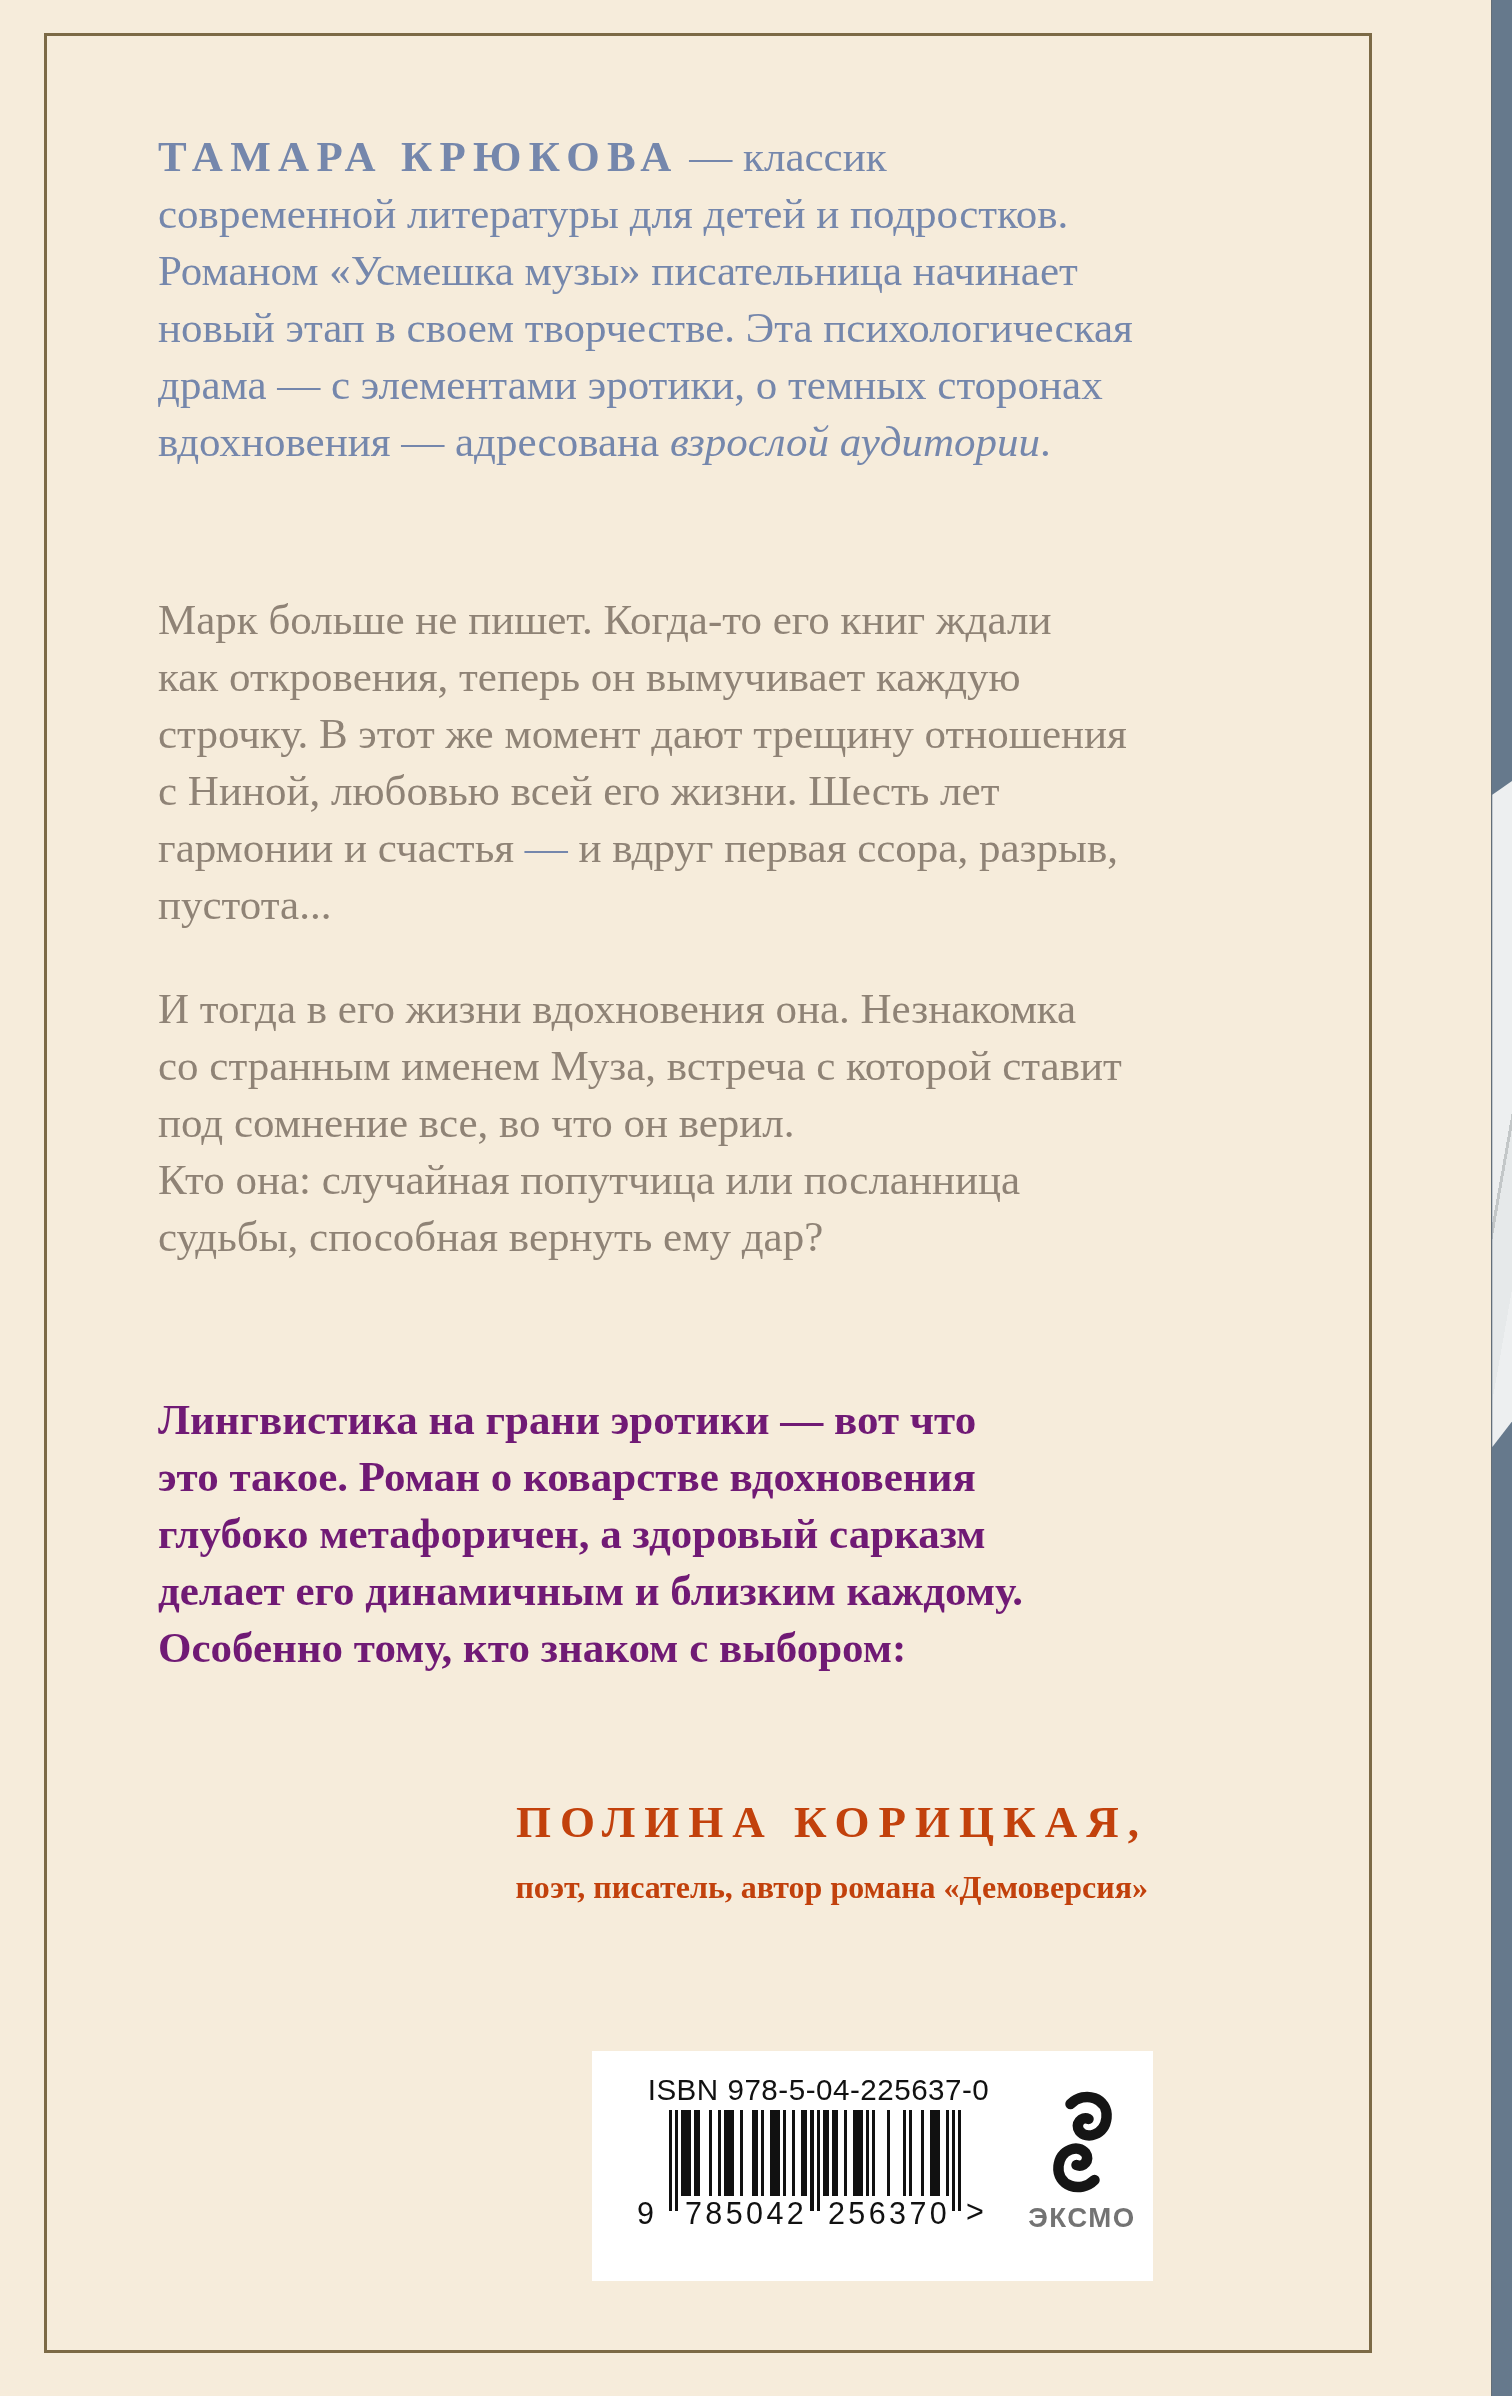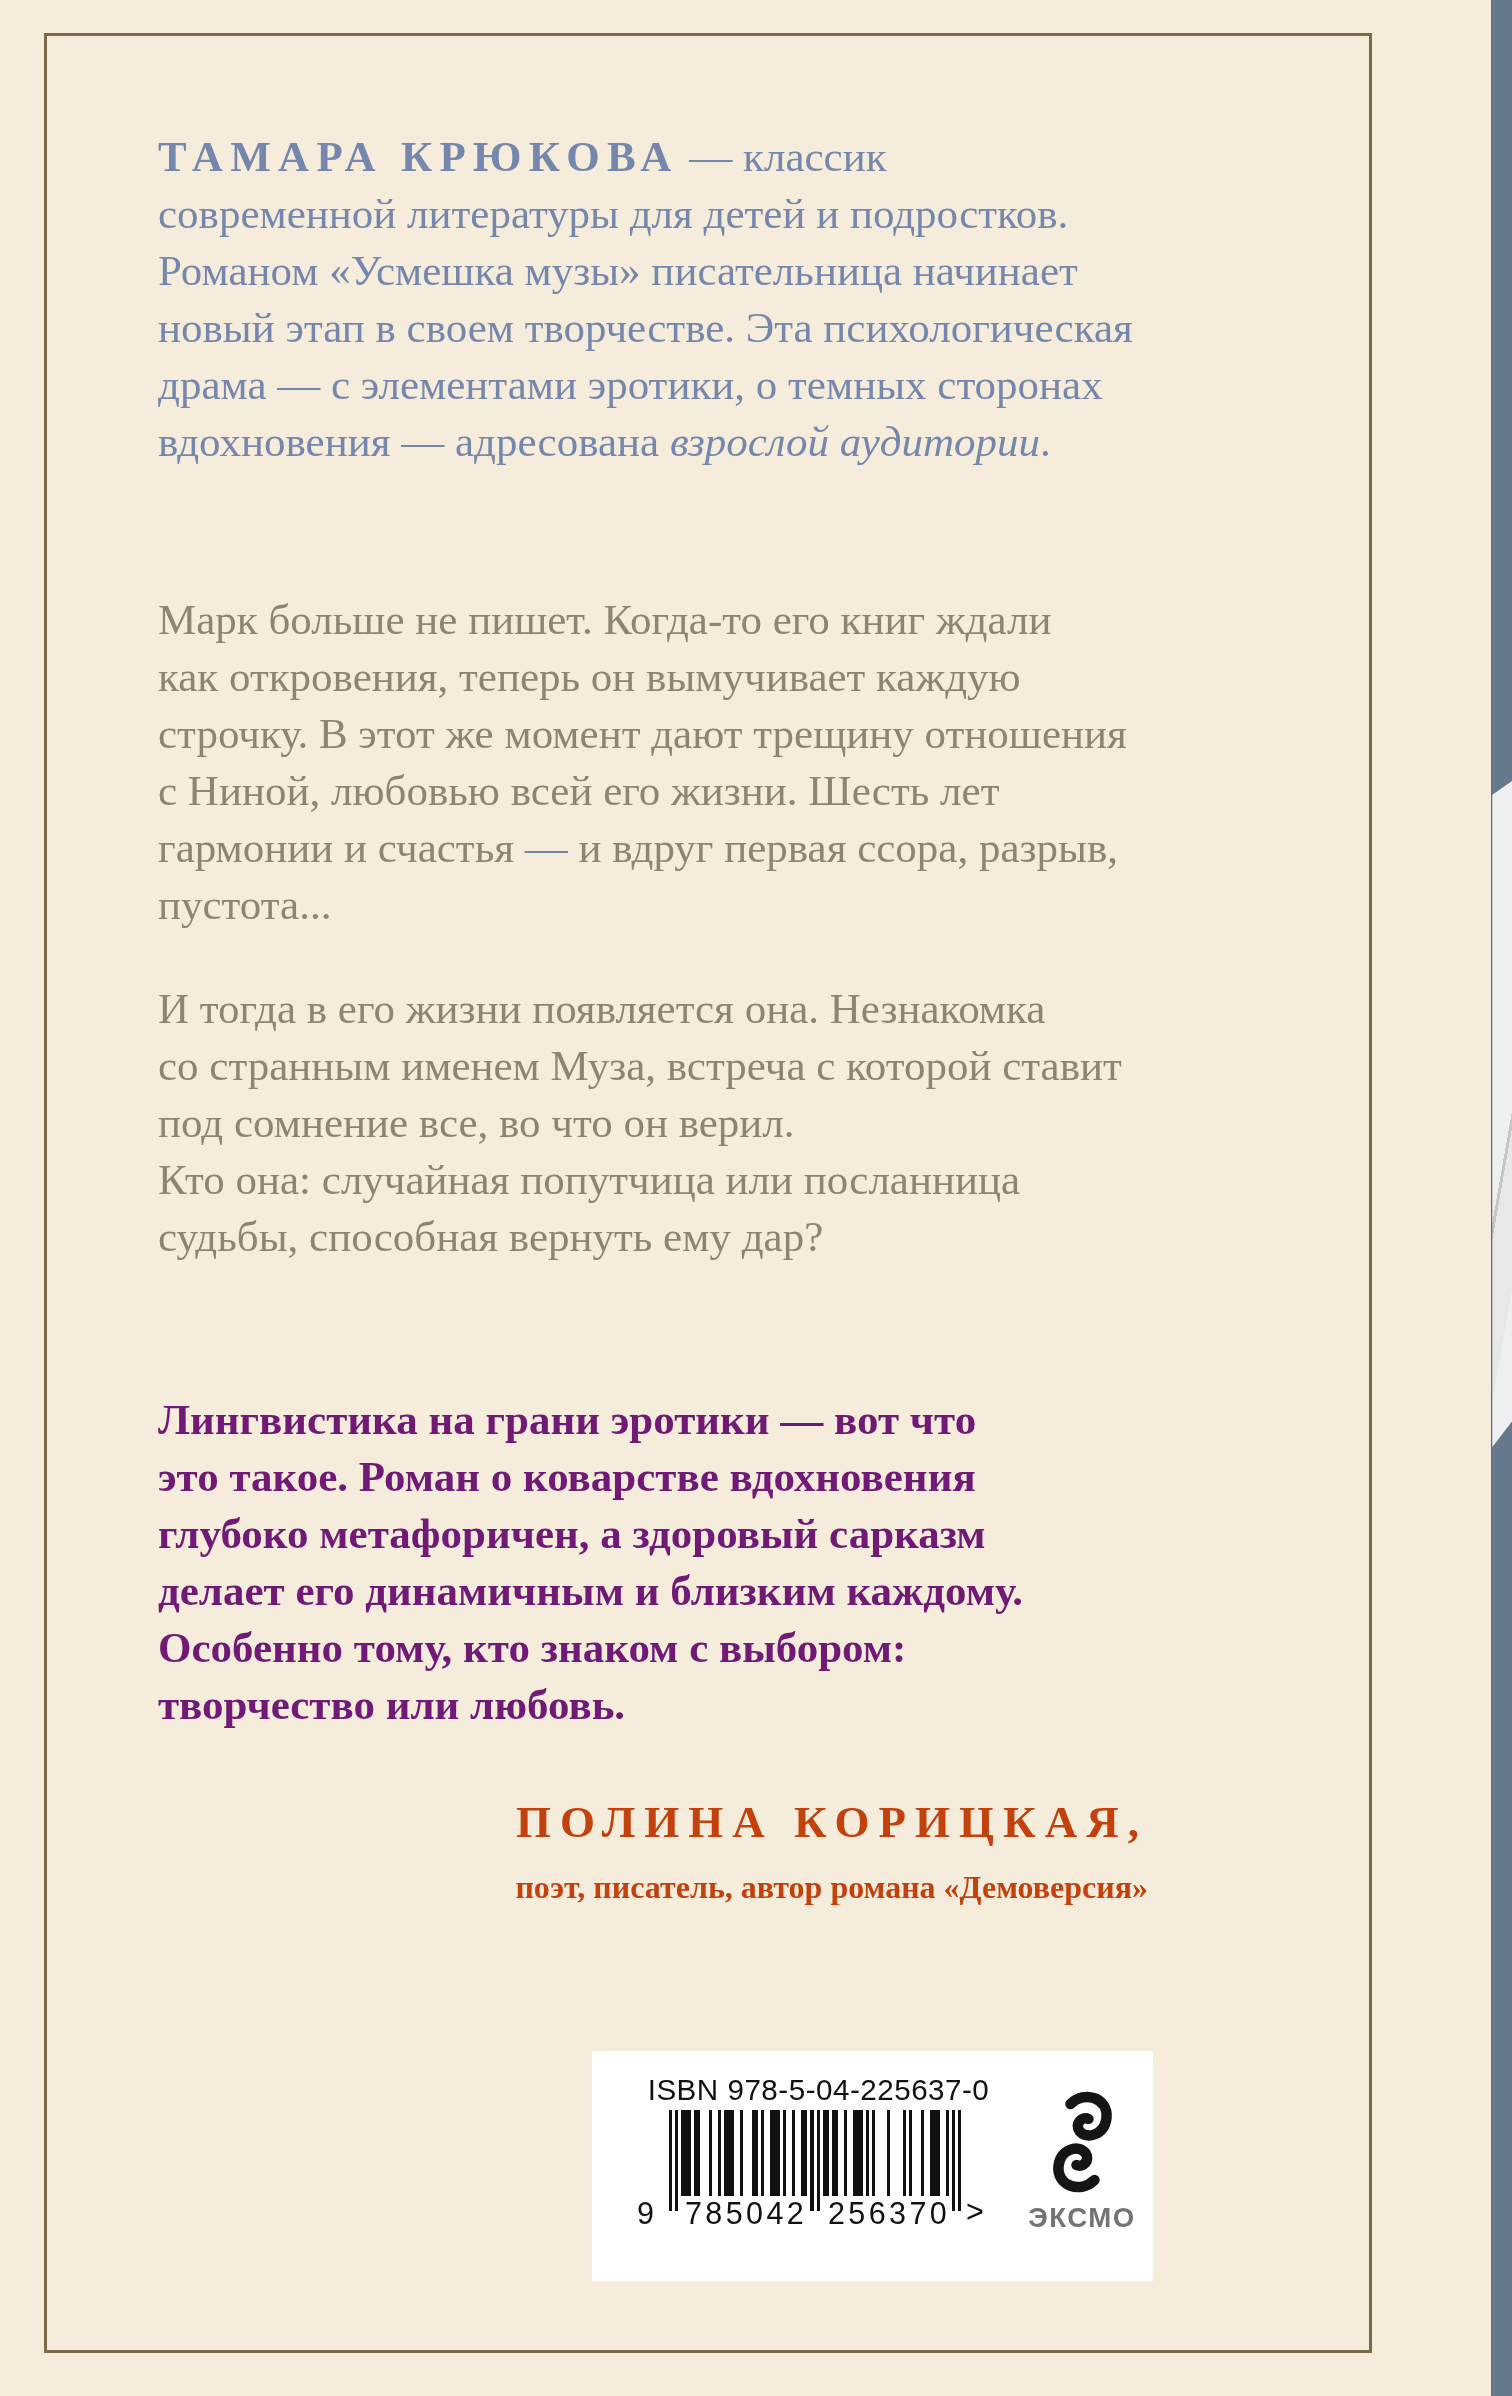--- a/index.html
+++ b/index.html
@@ -69,33 +69,32 @@
   </div>
 <div class="textcol syn syn1">
     <div class="line"><span>Марк больше не пишет. Когда-то его книг ждали</span></div>
     <div class="line"><span>как откровения, теперь он вымучивает каждую</span></div>
     <div class="line"><span>строчку. В этот же момент дают трещину отношения</span></div>
     <div class="line"><span>с Ниной, любовью всей его жизни. Шесть лет</span></div>
     <div class="line"><span>гармонии и счастья </span><span class="seg-d">—</span><span> и вдруг первая ссора, разрыв,</span></div>
     <div class="line"><span>пустота...</span></div>
   </div>
 <div class="textcol syn syn2">
-    <div class="line"><span>И тогда в его жизни появляется она. Незнакомка</span></div>
+    <div class="line"><span>И тогда в его жизни вдохновения она. Незнакомка</span></div>
     <div class="line"><span>со странным именем Муза, встреча с которой ставит</span></div>
     <div class="line"><span>под сомнение все, во что он верил.</span></div>
     <div class="line"><span>Кто она: случайная попутчица или посланница</span></div>
     <div class="line"><span>судьбы, способная вернуть ему дар?</span></div>
   </div>
 <div class="textcol quote">
     <div class="line"><span>Лингвистика на грани эротики — вот что</span></div>
     <div class="line"><span>это такое. Роман о коварстве вдохновения</span></div>
     <div class="line"><span>глубоко метафоричен, а здоровый сарказм</span></div>
     <div class="line"><span>делает его динамичным и близким каждому.</span></div>
     <div class="line"><span>Особенно тому, кто знаком с выбором:</span></div>
-    <div class="line"><span>творчество или любовь.</span></div>
   </div>
 
 <div class="attrib">
   <div class="name">ПОЛИНА КОРИЦКАЯ,</div>
   <div class="role">поэт, писатель, автор романа «Демоверсия»</div>
 </div>
 
 <div class="isbn-box">
   <div class="isbn-label">ISBN 978-5-04-225637-0</div>
   <svg id="barcode" width="292" height="101" viewBox="0 0 95 33" preserveAspectRatio="none" shape-rendering="crispEdges">

